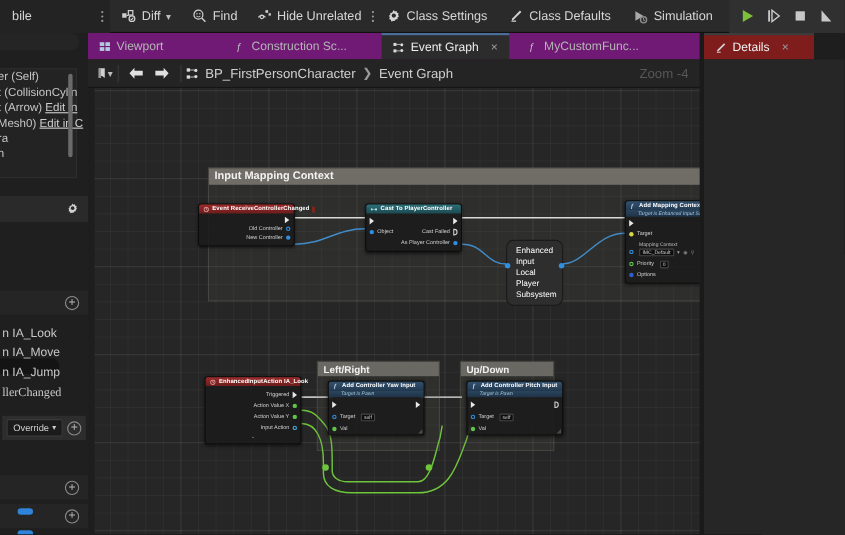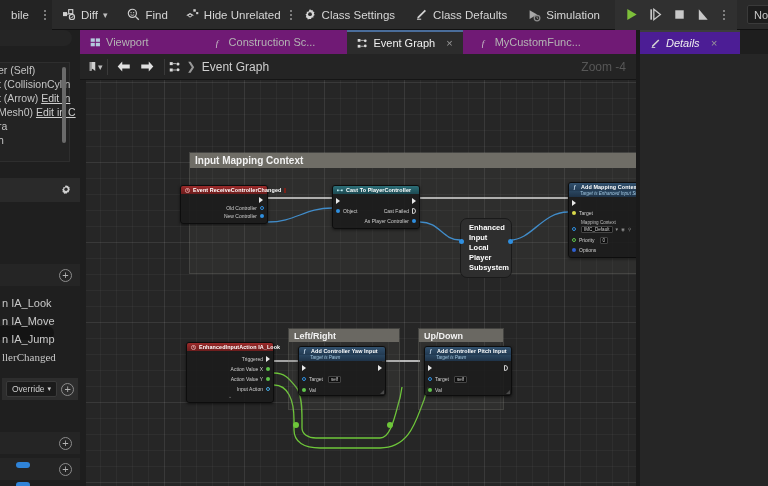--- a/index.html
+++ b/index.html
@@ -22,21 +22,21 @@
   .tb-seg { display: flex; align-items: center; height: 30px; }
   .tb-btn {
     display: flex; align-items: center; gap: 5px;
     height: 30px; padding: 0 9px;
     font-size: 11.5px; color: #d6d6d6; white-space: nowrap;
   }
   .tb-sep { width: 1px; height: 20px; background: #3a3a3a; margin: 0 1px; }
   .tb-kebab { width: 14px; display: flex; flex-direction: column;
     align-items: center; justify-content: center; gap: 2px; height: 30px; }
   .tb-kebab i { width: 2px; height: 2px; background: #9a9a9a; border-radius: 50%; display:block;}
-  .tb-left-edge { background:#232323; padding-left:2px; }
+  .tb-left-edge { background:#232323; padding-left:2px;gap:48px; }
 
   .ico { display: inline-block; vertical-align: middle; line-height: 0; }
 
   .transport {
     display: flex; align-items: center; gap: 2px;
     background: #303030; height: 30px; padding: 0 6px; margin-left: 4px;
   }
   .tp-btn { width: 22px; height: 22px; display:flex; align-items:center; justify-content:center; }
 
   .debug-combo {
@@ -59,21 +59,21 @@
   .tab.active {
     background: #2c2c2c; color: #f0f0f0;
     border-top: 2px solid #4a6d9a;
   }
   .tab .x { font-size: 11px; color: #9a9a9a; margin-left: 6px; }
 
   .details-tabstrip {
     position: absolute; left: 640px; top: 30px; width: 128px; height: 24px;
     background: #1e1e1e; display: flex; align-items: flex-end;
   }
-  .details-tabstrip .tab.active { background: #4c1d95; border-top: 2px solid #3c3c3c; font-style: italic;}
+  .details-tabstrip .tab.active { background: #7f1d1d; border-top: 2px solid #3c3c3c;}
 
   
   .graphbar {
     position: absolute; left: 80px; top: 54px; width: 556px; height: 26px;
     background: #242424; display: flex; align-items: center;
     border-bottom: 1px solid #151515;
   }
   .gb-btn { width: 24px; height: 26px; display:flex; align-items:center; justify-content:center; }
   .gb-sep { width:1px; height:16px; background:#3a3a3a; margin:0 4px; }
   .crumb { display:flex; align-items:center; gap:6px; font-size:12px; color:#cfcfcf; }
@@ -207,21 +207,21 @@
   .pin-label-sm { font-size:4.6px; color:#bfbfbf; }
   .node-corner {
     position:absolute; right:1px; bottom:1px;
     width:0;height:0;border-right:4px solid #4a4a4a; border-top:4px solid transparent;
   }
   .red-stop { width:5px; height:5px; background:#c0392b; border:1px solid #7a2018; margin-left:auto; }
   .caret-down { font-size:5px; color:#8a8a8a; text-align:center; }
 
   .subsys-node {
     position:absolute; background:#2e2e2e; border:1px solid #1a1a1a; border-radius:7px;
-    color:#ffffff; font-size:7.5px; font-weight:bold; line-height:10px;
+    color:#ffffff; font-size:7.5px; font-weight:normal; line-height:10px;
     padding:4px 8px; text-align:left;
   }
 
   svg.wires { position:absolute; left:0; top:0; width:556px; height:406px; pointer-events:none; }
 </style>
 </head>
 <body>
 
 <div id="app">
 
@@ -448,20 +448,21 @@
     <div class="crumb">
       <span class="ico">
         <svg width="12" height="12" viewBox="0 0 16 16">
             <rect x="1" y="1.5" width="4" height="4" fill="#dcdcdc"></rect>
             <rect x="1" y="10" width="4" height="4" fill="#dcdcdc"></rect>
             <circle cx="12" cy="4" r="2" fill="#dcdcdc"></circle>
             <circle cx="12" cy="11.5" r="2" fill="#dcdcdc"></circle>
             <path d="M5 3.5h5M5 12h5" stroke="#dcdcdc" stroke-width="1"></path>
           </svg>
       </span>
+      <span>BP_FirstPersonCharacter</span>
       <span class="chev">❯</span>
       <span>Event Graph</span>
     </div>
     <div class="zoom-label">Zoom -4</div>
   </div>
 
   <div class="leftpanel">
     <div class="lp-rounded"></div>
 
     <div class="lp-listbox">

